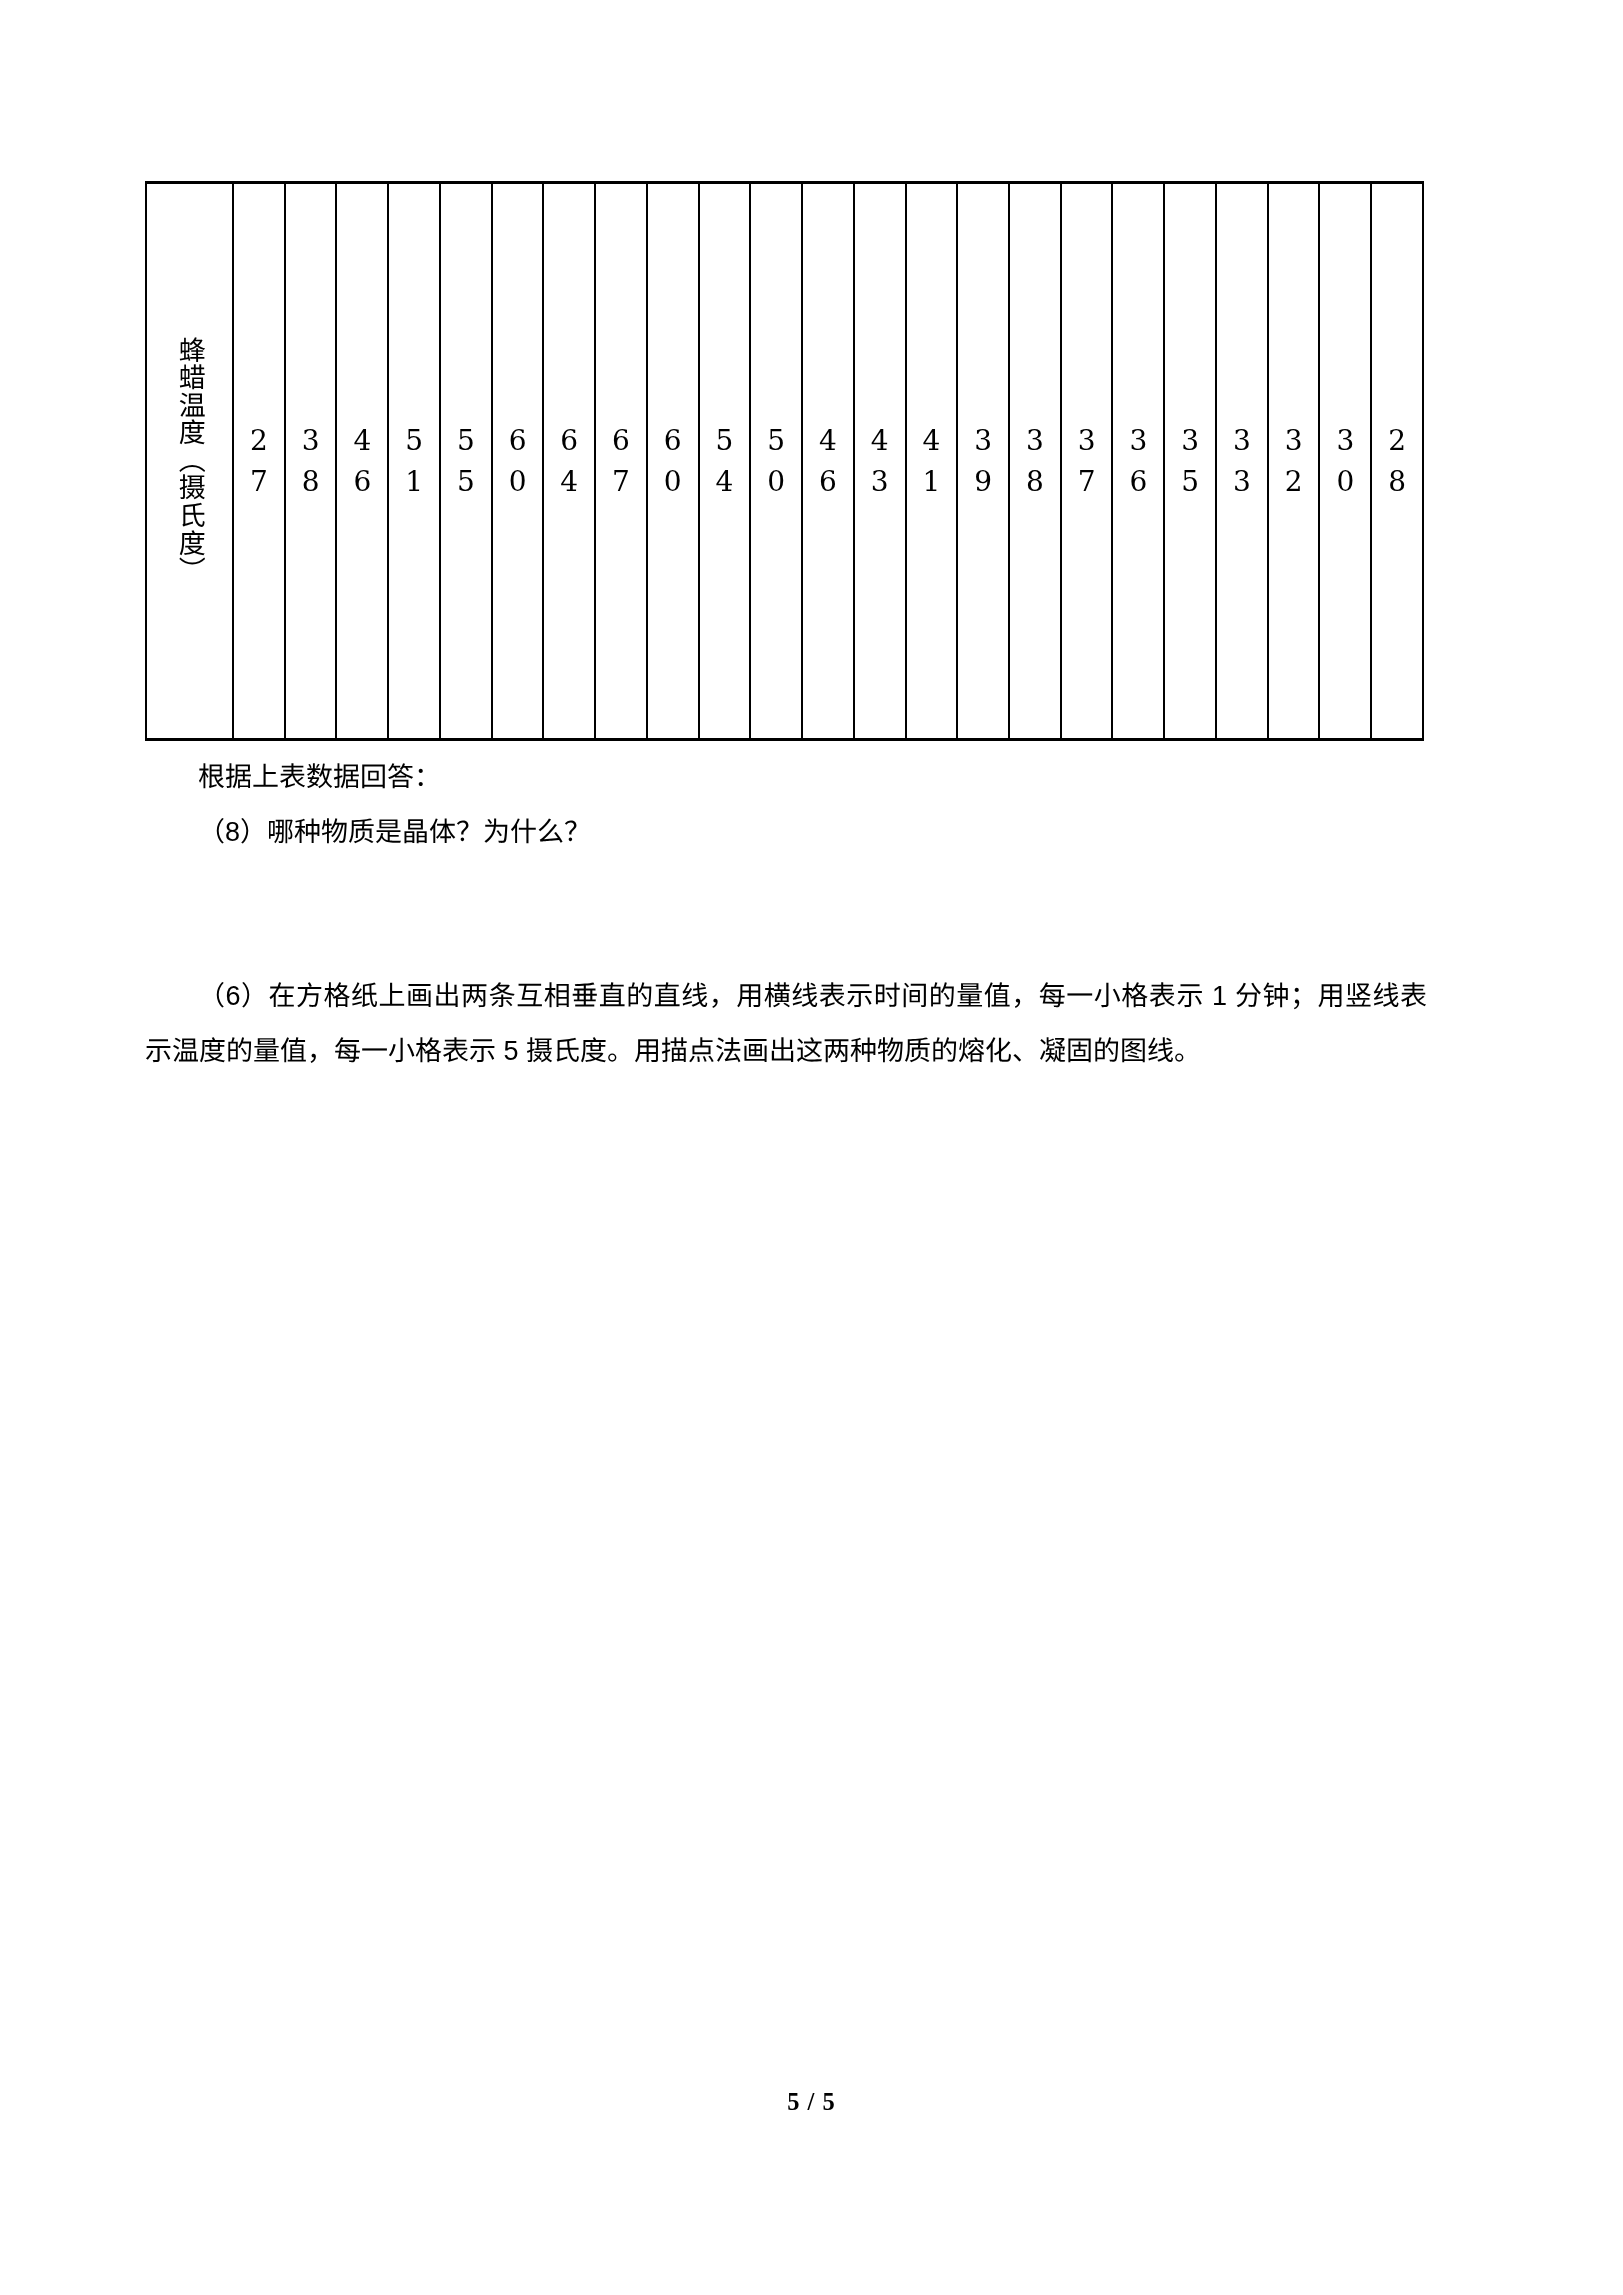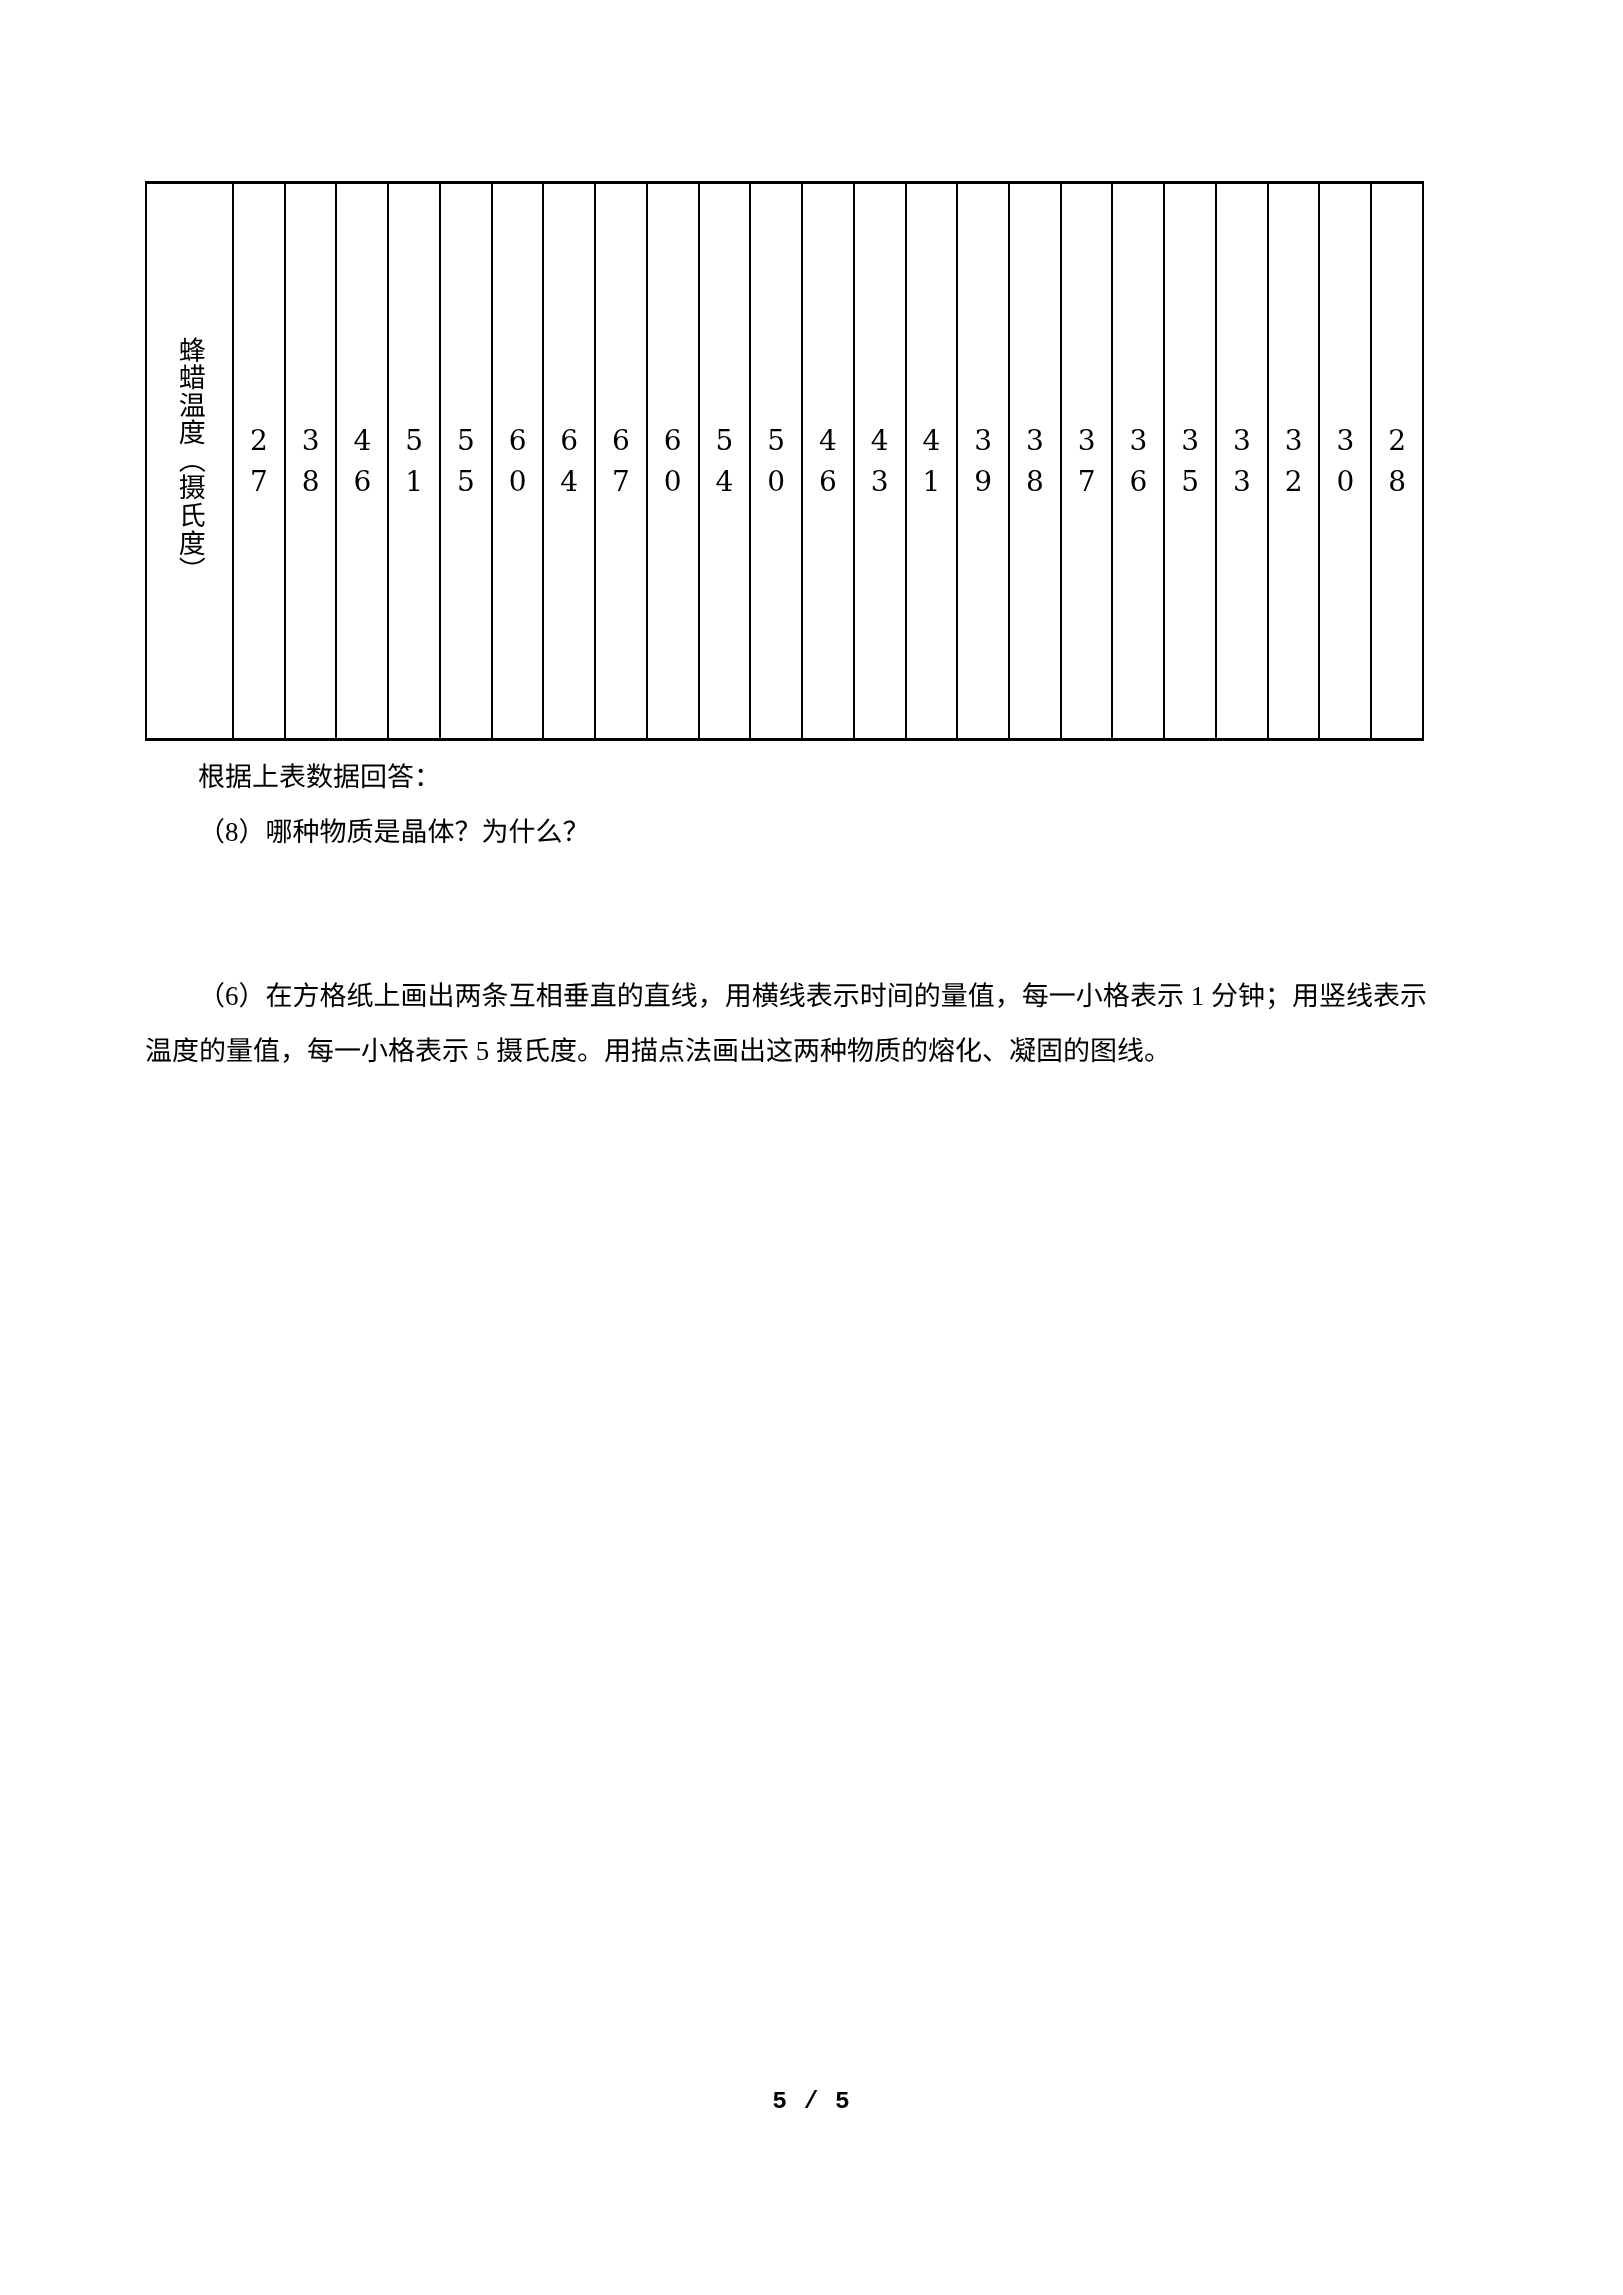--- a/index.html
+++ b/index.html
@@ -78,21 +78,21 @@
   }
 
   
   .body-text {
     position: absolute;
     left: 145px;
     top: 750px;
     width: 1282px;
     font-size: 27px;
     line-height: 55px;
-    font-family: Liberation Serif, serif;
+    font-family: Liberation Sans, sans-serif;
   }
 
   .para {
     margin: 0;
     text-align: justify;
     text-justify: inter-ideograph;
   }
   .indent-1 {
     text-indent: 53px;
   }
@@ -105,21 +105,21 @@
 
   
   .footer {
     position: absolute;
     left: 0;
     top: 2088px;
     width: 1623px;
     text-align: center;
     font-size: 24.5px;
     font-weight: bold;
-    font-family: Liberation Mono, monospace;
+    font-family: Liberation Serif, serif;
     letter-spacing: 0.04em;
   }
 </style>
 </head>
 <body>
 
 <div class="page">
 
   <div class="table-wrap">
     <table class="data-table">

